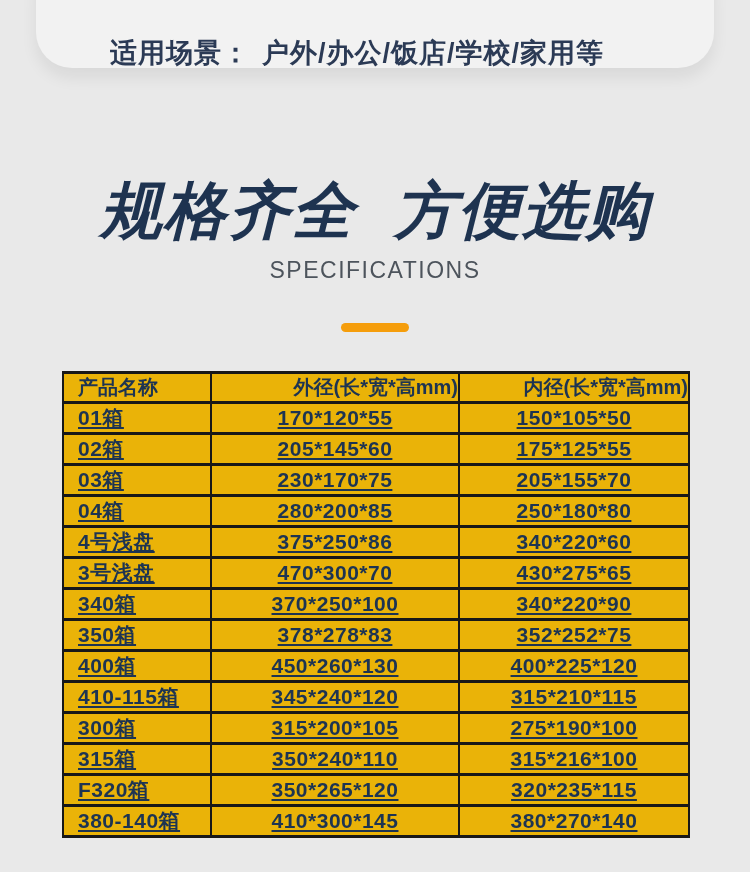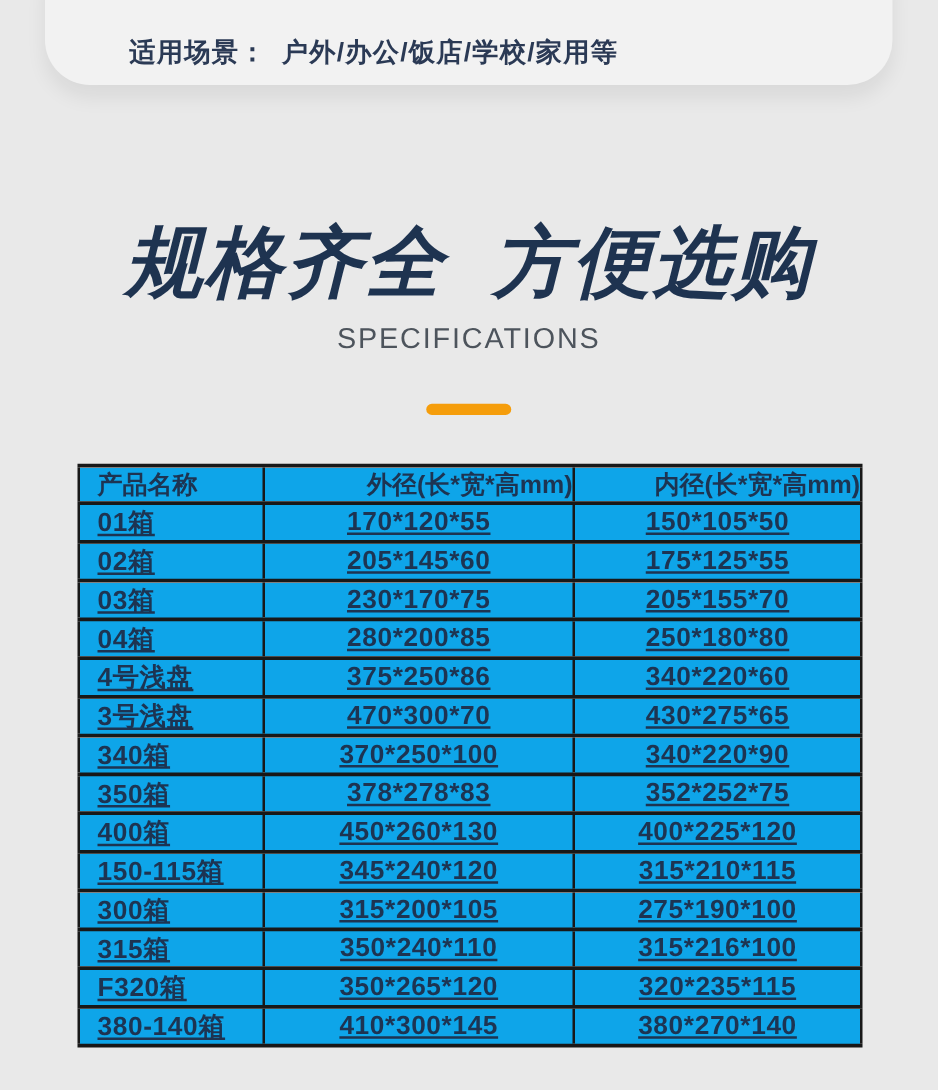--- a/index.html
+++ b/index.html
@@ -22,21 +22,21 @@
     top: -46px;
     width: 678px;
     height: 114px;
     background: #f2f2f2;
     border-radius: 36px;
     box-shadow: 0 10px 16px rgba(0,0,0,0.07);
     box-sizing: border-box;
     padding: 50px 0 0 40px;
   }
   .scenario-line {
-    font-size: 21px;
+    font-size: 27px;
     font-weight: 600;
     color: #2b3a55;
     letter-spacing: 1px;
     white-space: pre;
   }
   .scenario-line .value { margin-left: 12px; }
 
   
   .headline {
     position: absolute;
@@ -82,21 +82,21 @@
     border-collapse: collapse;
     table-layout: fixed;
   }
   .spec-table col.c1 { width: 148px; }
   .spec-table col.c2 { width: 248px; }
   .spec-table col.c3 { width: 230px; }
   .spec-table th, .spec-table td {
     border: 2px solid #181818;
     border-top-width: 3px;
     border-bottom-width: 3px;
-    background: #0ea5e9;
+    background: #eab308;
     height: 27px;
     padding: 0;
     color: #1d3452;
     vertical-align: middle;
     overflow: hidden;
     white-space: nowrap;
   }
   .spec-table th {
     font-size: 20px;
     font-weight: bold;
@@ -180,21 +180,21 @@
         <td class="name-col">350箱</td>
         <td>378*278*83</td>
         <td>352*252*75</td>
       </tr>
       <tr>
         <td class="name-col">400箱</td>
         <td>450*260*130</td>
         <td>400*225*120</td>
       </tr>
       <tr>
-        <td class="name-col">150-115箱</td>
+        <td class="name-col">410-115箱</td>
         <td>345*240*120</td>
         <td>315*210*115</td>
       </tr>
       <tr>
         <td class="name-col">300箱</td>
         <td>315*200*105</td>
         <td>275*190*100</td>
       </tr>
       <tr>
         <td class="name-col">315箱</td>

